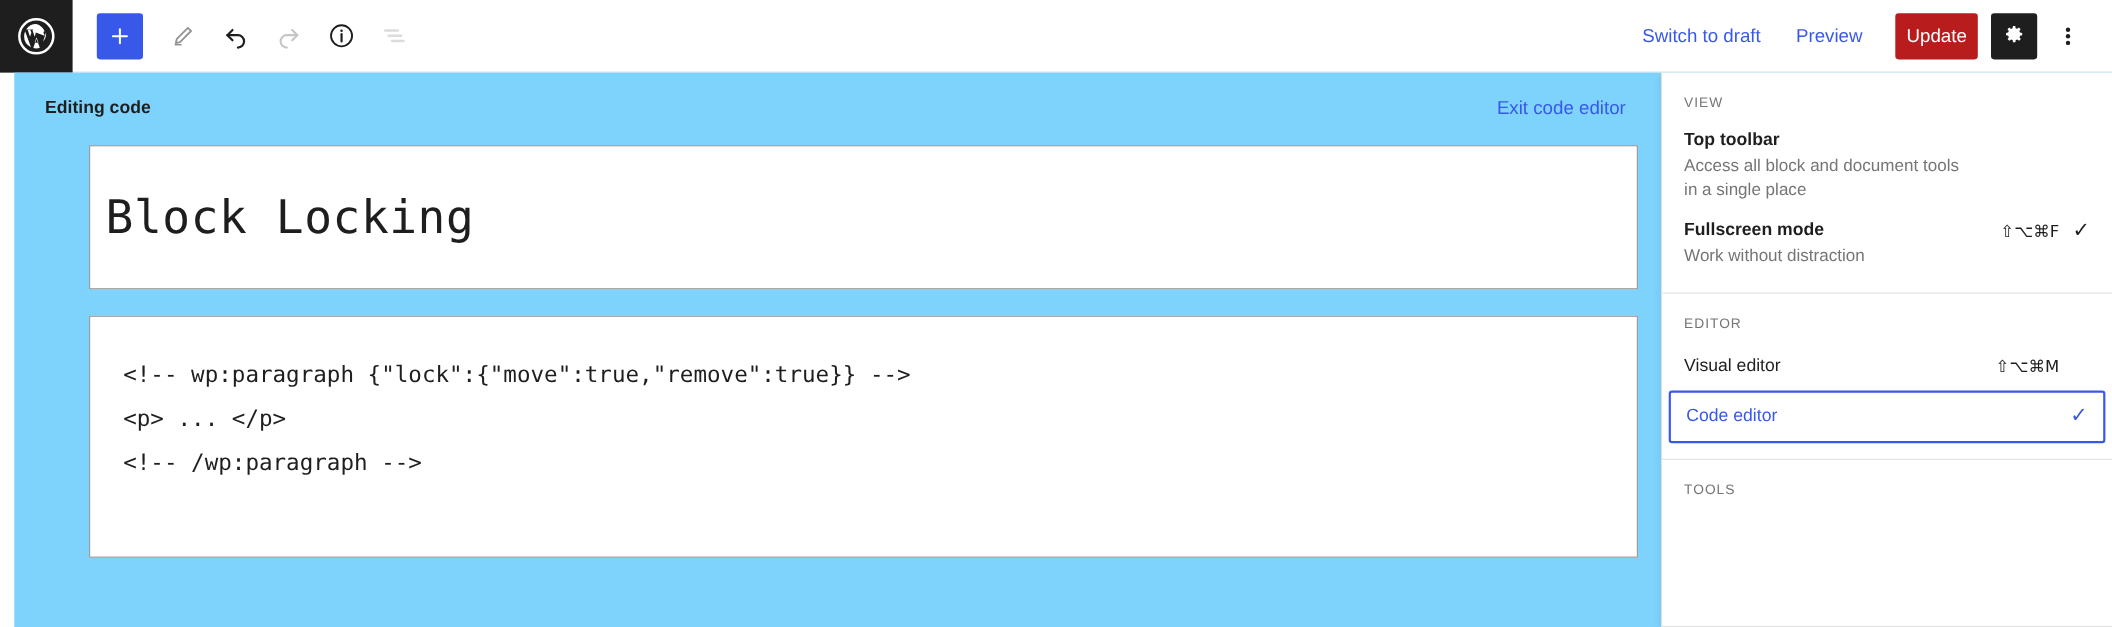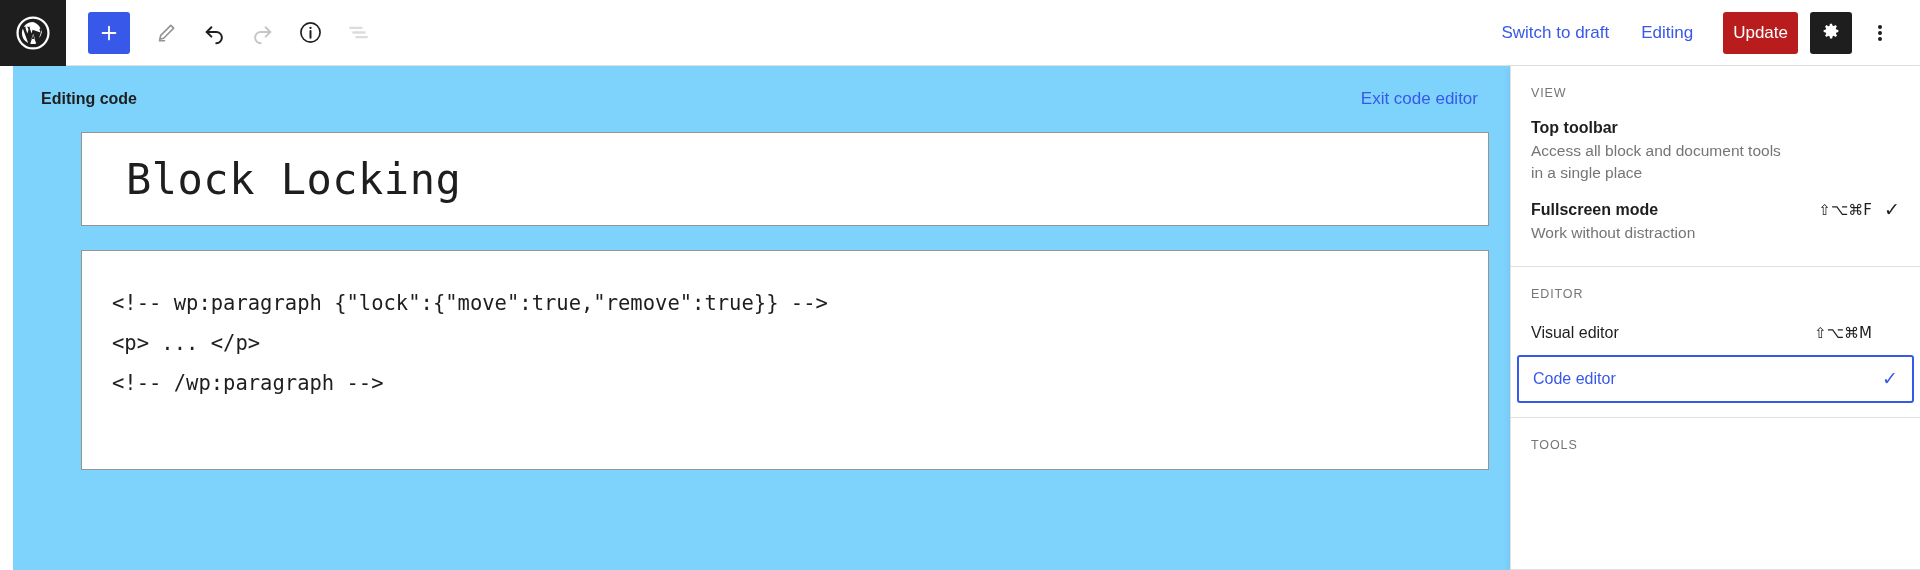--- a/index.html
+++ b/index.html
@@ -151,24 +151,24 @@
   }
 
   .code-wrap {
     padding: 0 0 0 0;
     margin-left: 68px;
     width: 1408px;
   }
 
   .title-box {
     border: 1px solid #949494;
-    height: 94px;
-    display: flex;
-    align-items: center;
-    padding: 0 44px;
+    height: 131px;
+    display: flex;
+    align-items: center;
+    padding: 0 14px;
     background: #fff;
   }
   .title-text {
     font-family: "DejaVu Sans Mono", monospace;
     font-size: 42px;
     color: #1e1e1e;
     letter-spacing: 0.5px;
   }
 
   .code-box {
@@ -327,21 +327,21 @@
           <line x1="10" y1="16.5" x2="20" y2="16.5"></line>
         </svg>
       </span>
     </button>
   </div>
 
   <div class="spacer"></div>
 
   <div class="toolbar-right">
     <button class="linkbtn">Switch to draft</button>
-    <button class="linkbtn">Editing</button>
+    <button class="linkbtn">Preview</button>
     <button class="update-btn">Update</button>
     <button class="settings-btn">
       <span>
         <svg width="22" height="22" viewBox="0 0 24 24" fill="#ffffff">
           <path d="M12 8.6a3.4 3.4 0 1 0 0 6.8 3.4 3.4 0 0 0 0-6.8zm0 5.2a1.8 1.8 0 1 1 0-3.6 1.8 1.8 0 0 1 0 3.6z"></path>
           <path d="M20 13.2v-2.4l-2.2-.35a6 6 0 0 0-.63-1.5l1.3-1.8-1.7-1.7-1.8 1.3a6 6 0 0 0-1.5-.63L13.2 4h-2.4l-.35 2.2a6 6 0 0 0-1.5.63l-1.8-1.3-1.7 1.7 1.3 1.8a6 6 0 0 0-.63 1.5L4 10.8v2.4l2.2.35a6 6 0 0 0 .63 1.5l-1.3 1.8 1.7 1.7 1.8-1.3a6 6 0 0 0 1.5.63l.35 2.2h2.4l.35-2.2a6 6 0 0 0 1.5-.63l1.8 1.3 1.7-1.7-1.3-1.8a6 6 0 0 0 .63-1.5l2.2-.35z"></path>
         </svg>
       </span>
     </button>
     <button class="more-btn">

